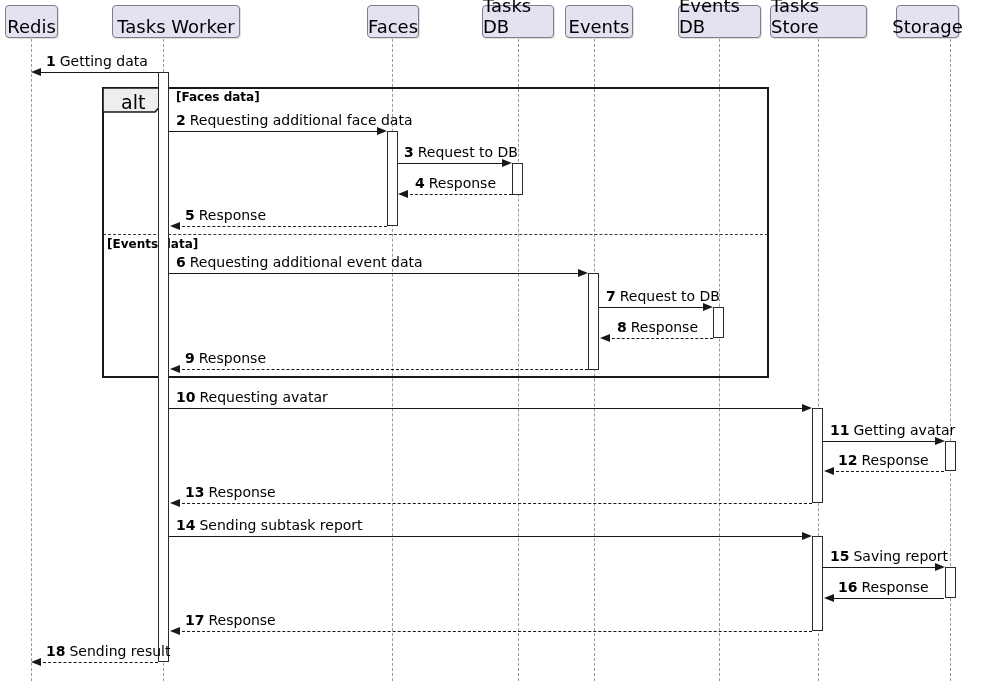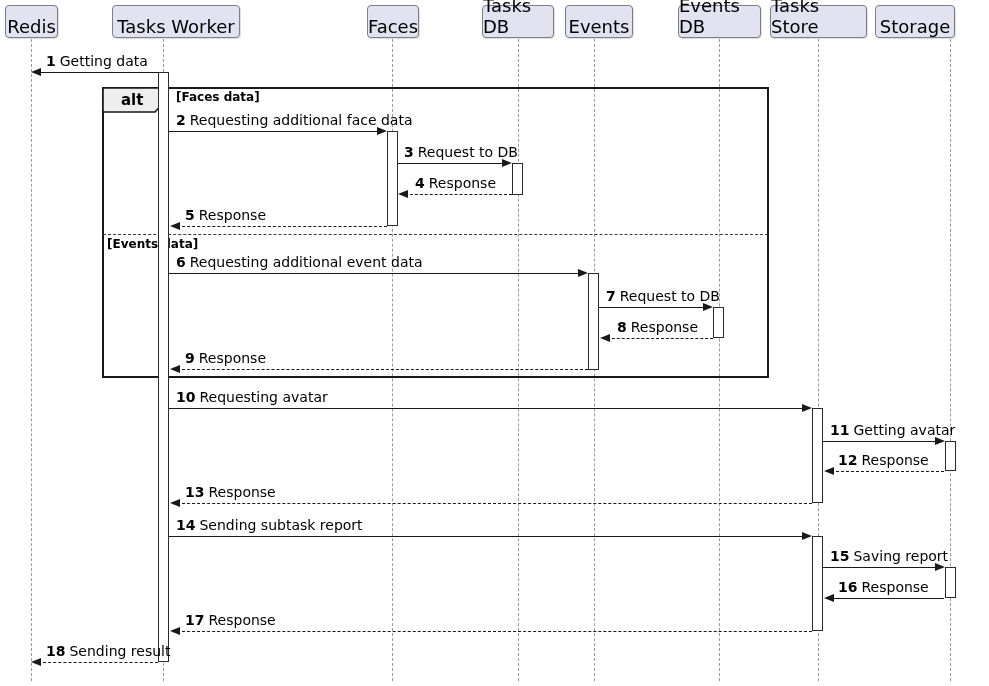--- a/index.html
+++ b/index.html
@@ -34,21 +34,21 @@
   }
   .frame{
     position:absolute;
     border:2px solid #181818;
     box-sizing:border-box;
     z-index:2;
   }
   .frame-label-shape{position:absolute;z-index:3;}
   .frame-operator{
     position:absolute;z-index:4;
-    font-size:15px;font-weight:bold;
+    font-size:19px;font-weight:normal;
   }
   .guard{
     position:absolute;z-index:3;
     font-size:12px;font-weight:bold;
     white-space:nowrap;
   }
   .separator{
     position:absolute;height:0;
     border-top:1px dashed #3a3a3a;
     z-index:2;
@@ -101,21 +101,21 @@
     </div>
   <div class="participant" style="left:565px;width:68px">
       <span>Events</span>
     </div>
   <div class="participant" style="left:678px;width:83px">
       <span>Events DB</span>
     </div>
   <div class="participant" style="left:770px;width:97px">
       <span>Tasks Store</span>
     </div>
-  <div class="participant" style="left:875px;width:80px">
+  <div class="participant" style="left:896px;width:63px">
       <span>Storage</span>
     </div>
 
   <div class="frame" style="left:102px;top:87px;width:667px;height:291px"></div>
   <svg class="frame-label-shape" style="left:102px;top:87px" width="68" height="27">
     <path d="M1,1 H64 V13 L53,25 H1 Z" fill="#EEEEEE" stroke="#181818" stroke-width="1.6"></path>
   </svg>
   <div class="frame-operator" style="left:121px;top:91px">alt</div>
   <div class="guard" style="left:176px;top:90px">[Faces data]</div>
   <div class="separator" style="left:103px;top:234px;width:665px"></div>

